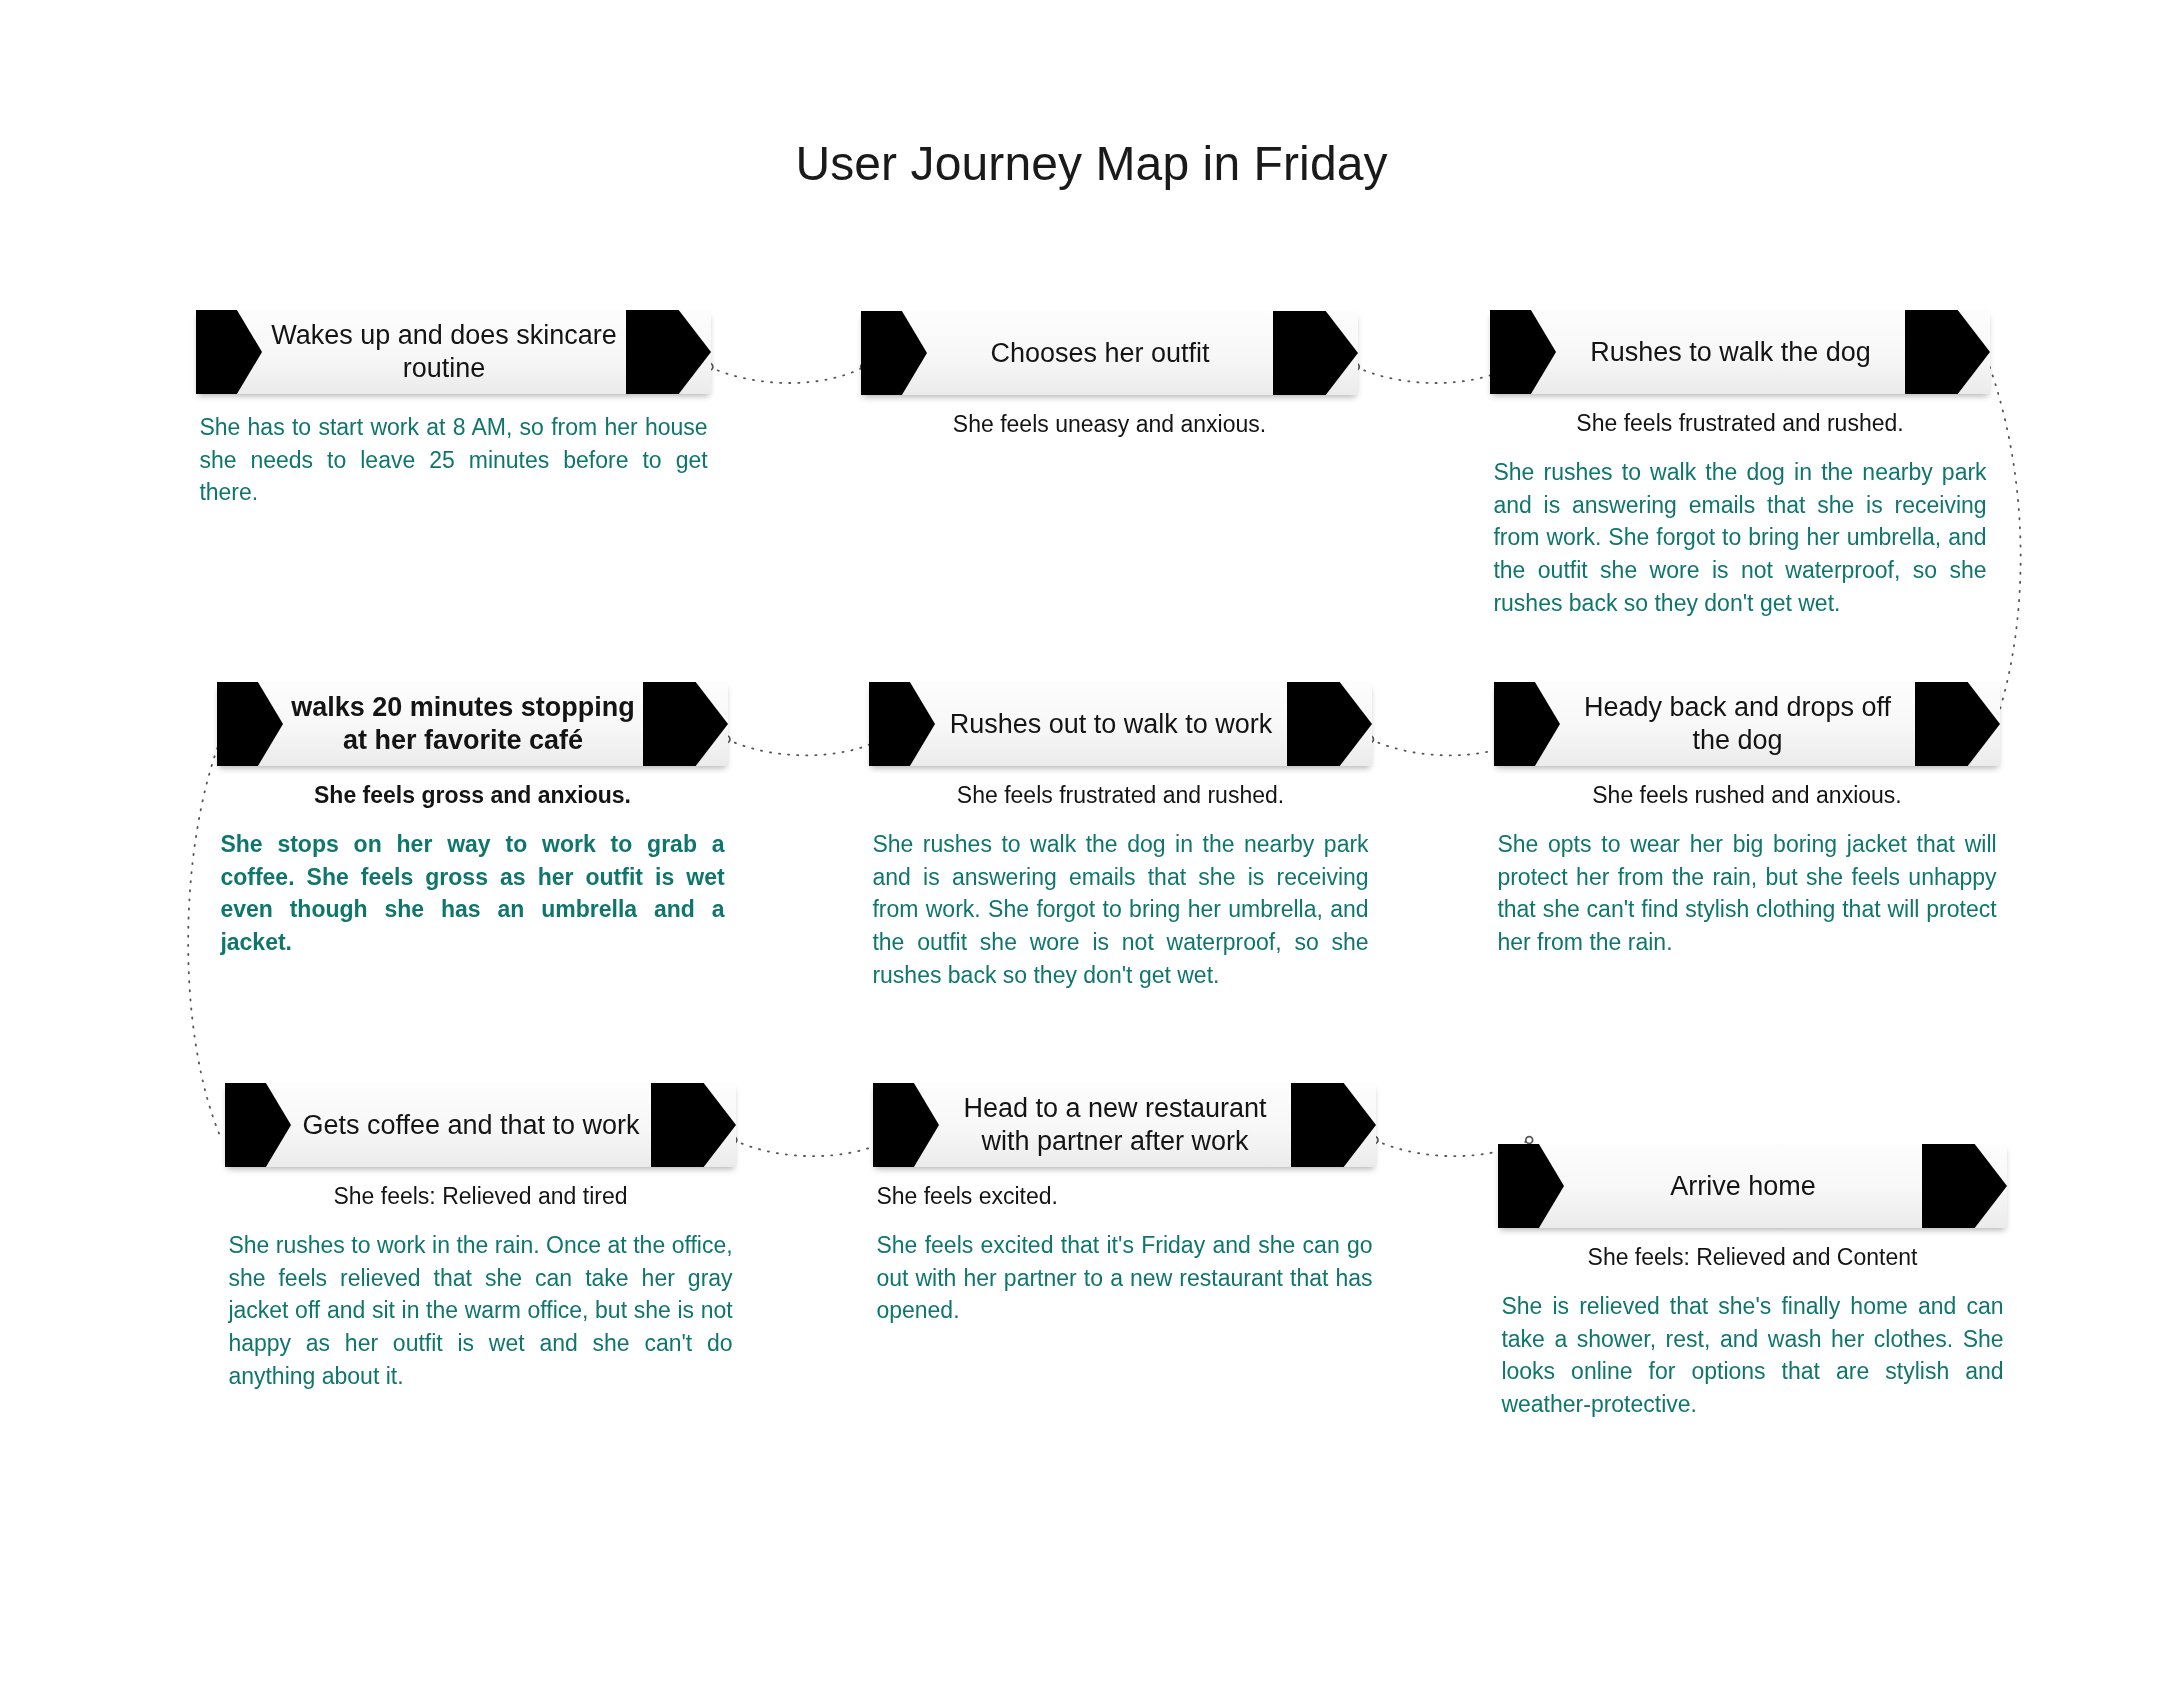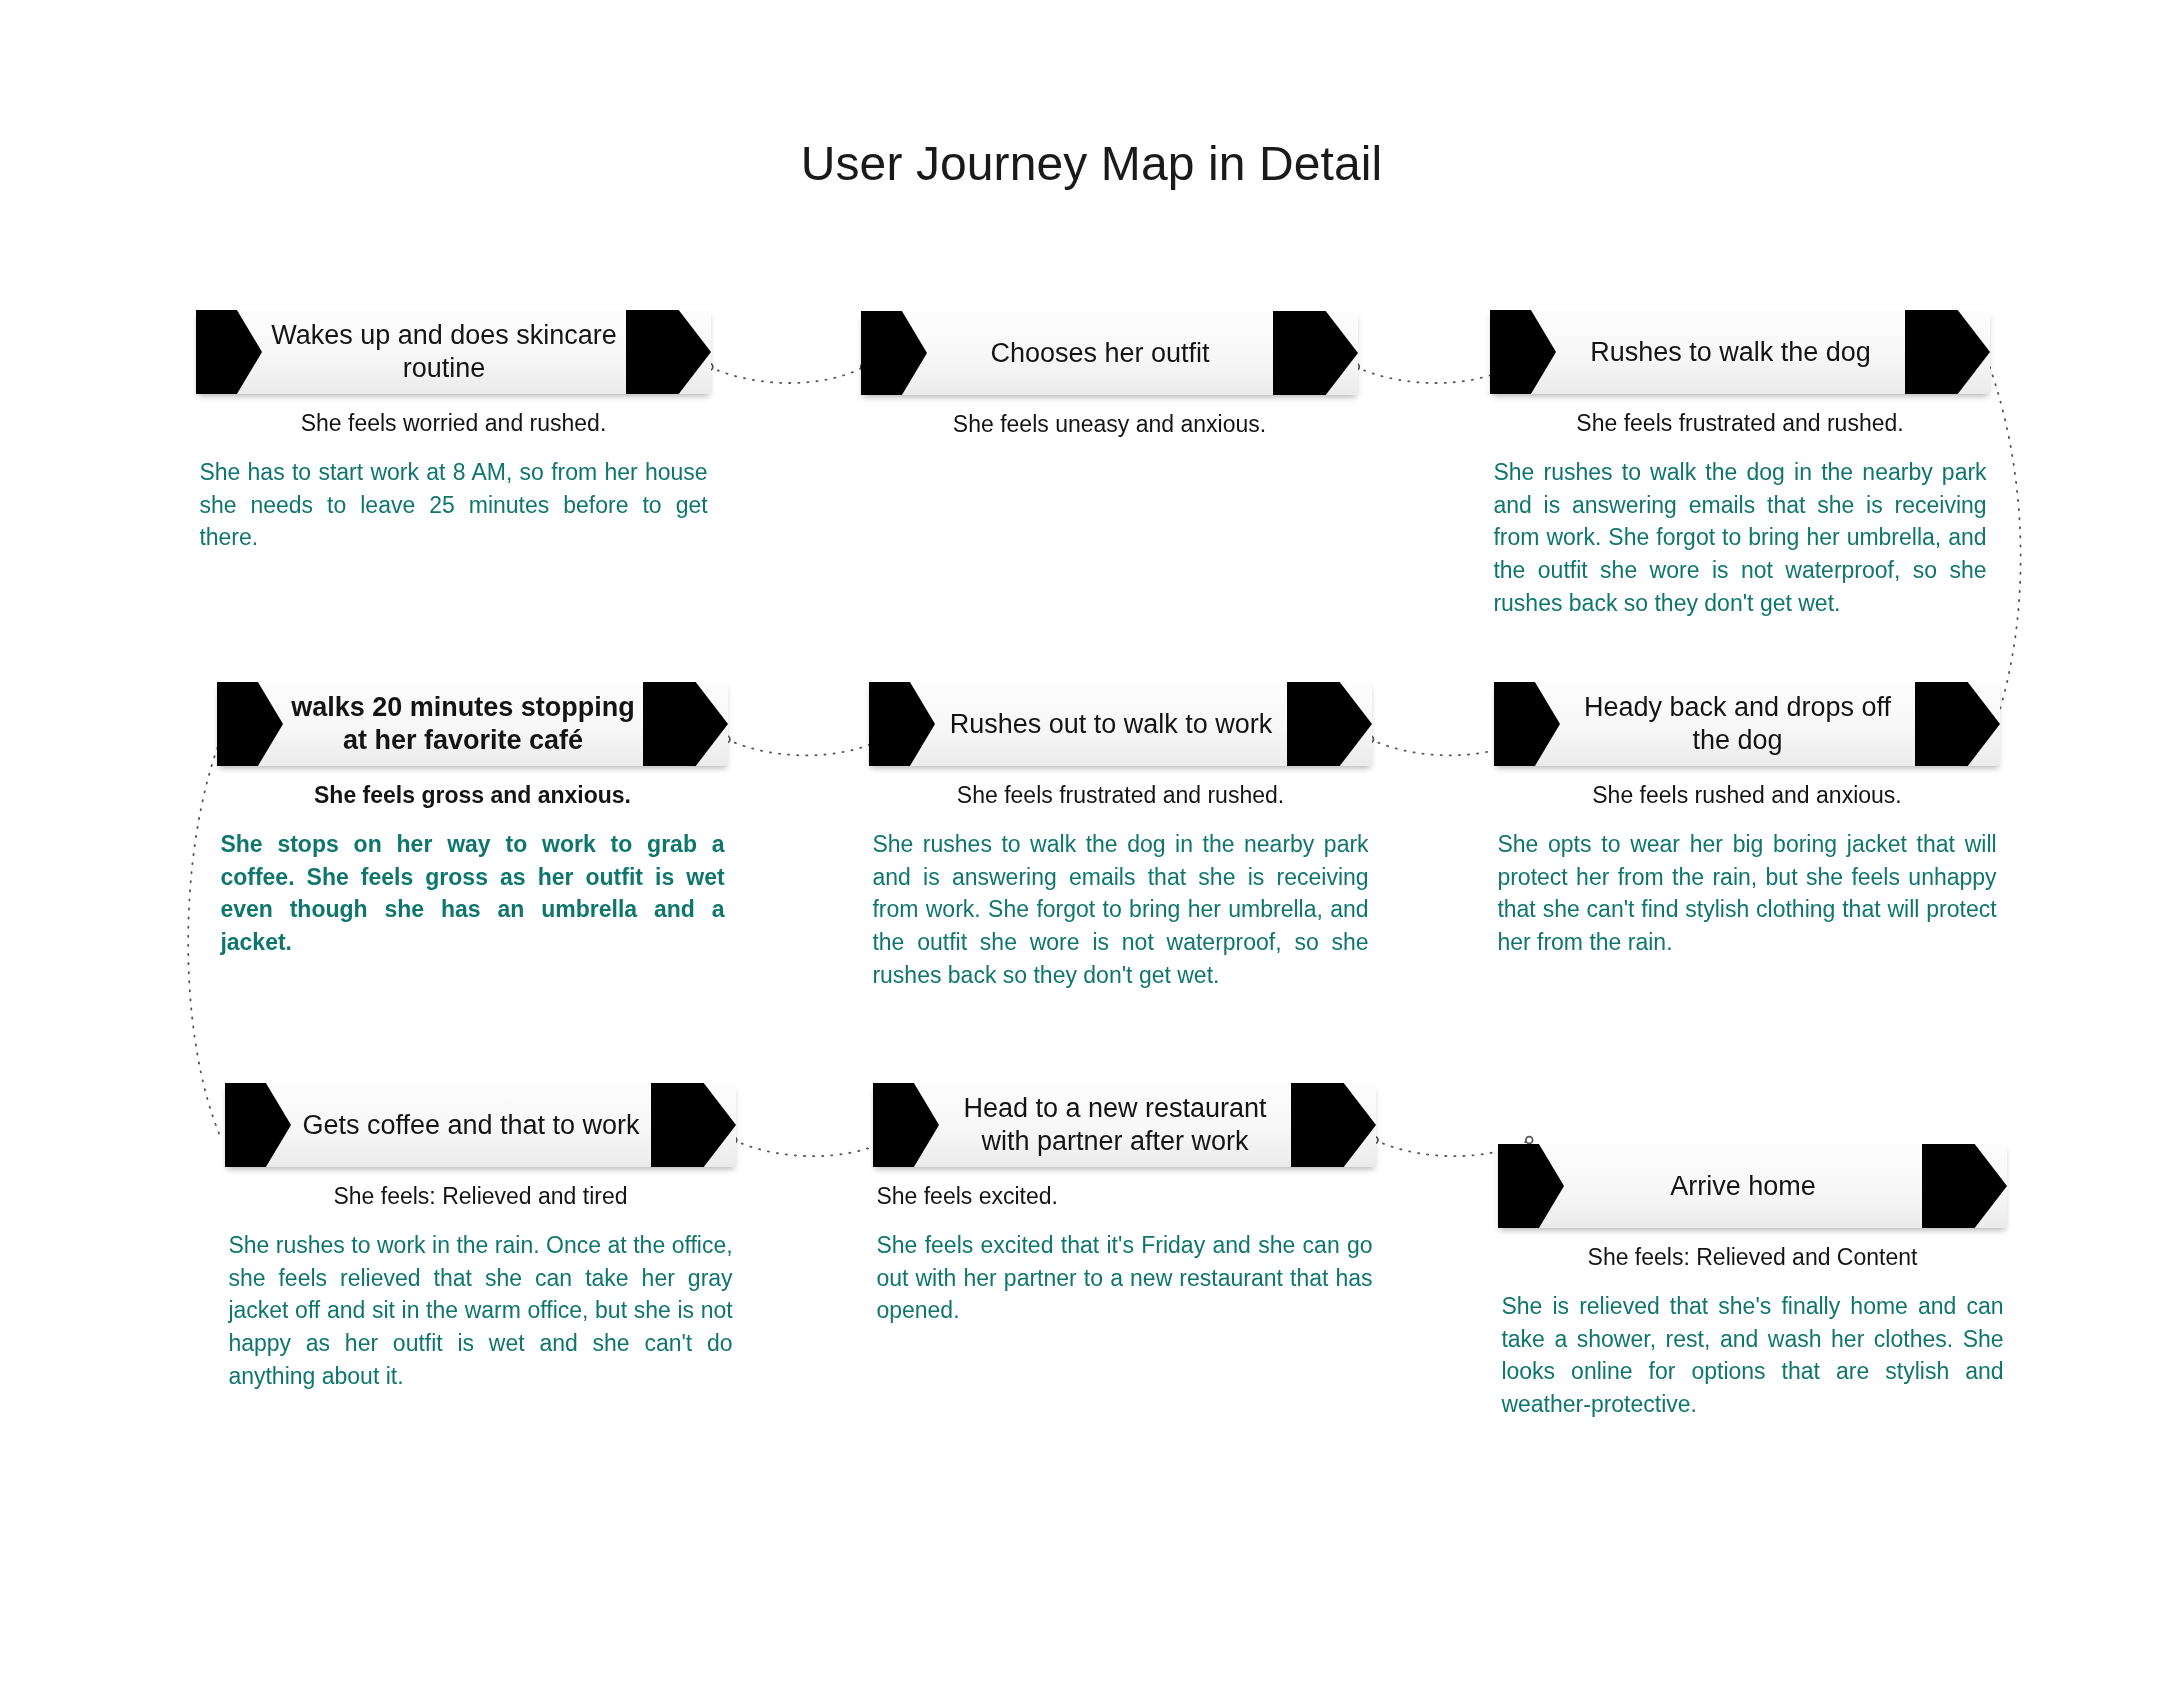--- a/index.html
+++ b/index.html
@@ -117,21 +117,21 @@
   .body-col {
     padding: 0 3.4px;
     box-sizing: border-box;
   }
 </style>
 </head>
 <body>
 
 <div class="canvas">
 
-  <div class="title">User Journey Map in Detail</div>
+  <div class="title">User Journey Map in Friday</div>
 
   <svg class="connectors" viewBox="0 0 3840 2967" xmlns="http://www.w3.org/2000/svg">
     <g fill="none" stroke="#555555" stroke-width="3.2" stroke-linecap="round" stroke-dasharray="2 14">
 
       <path d="M1248,645 C1330,683 1450,683 1520,645"></path>
 
       <path d="M2385,645 C2467,683 2587,683 2657,645"></path>
 
       <path d="M3500,645 C3575,860 3570,1120 3500,1300"></path>
 
@@ -161,21 +161,20 @@
     </g>
   </svg>
 
   <div class="step" style="left:196px; top:310px; width:515px;">
     <div class="chevron-bar">
       <div class="chevron-left"></div>
       <div class="chevron-right"></div>
       <div class="chevron-label">Wakes up and does skincare routine</div>
     </div>
     <div class="body-col">
-      <div class="feeling">She feels worried and rushed.</div>
       <div class="desc">She has to start work at 8 AM, so from her house she needs to leave 25 minutes before to get there.</div>
     </div>
   </div>
 
   <div class="step" style="left:861px; top:311px; width:497px;">
     <div class="chevron-bar">
       <div class="chevron-left"></div>
       <div class="chevron-right"></div>
       <div class="chevron-label">Chooses her outfit</div>
     </div>

